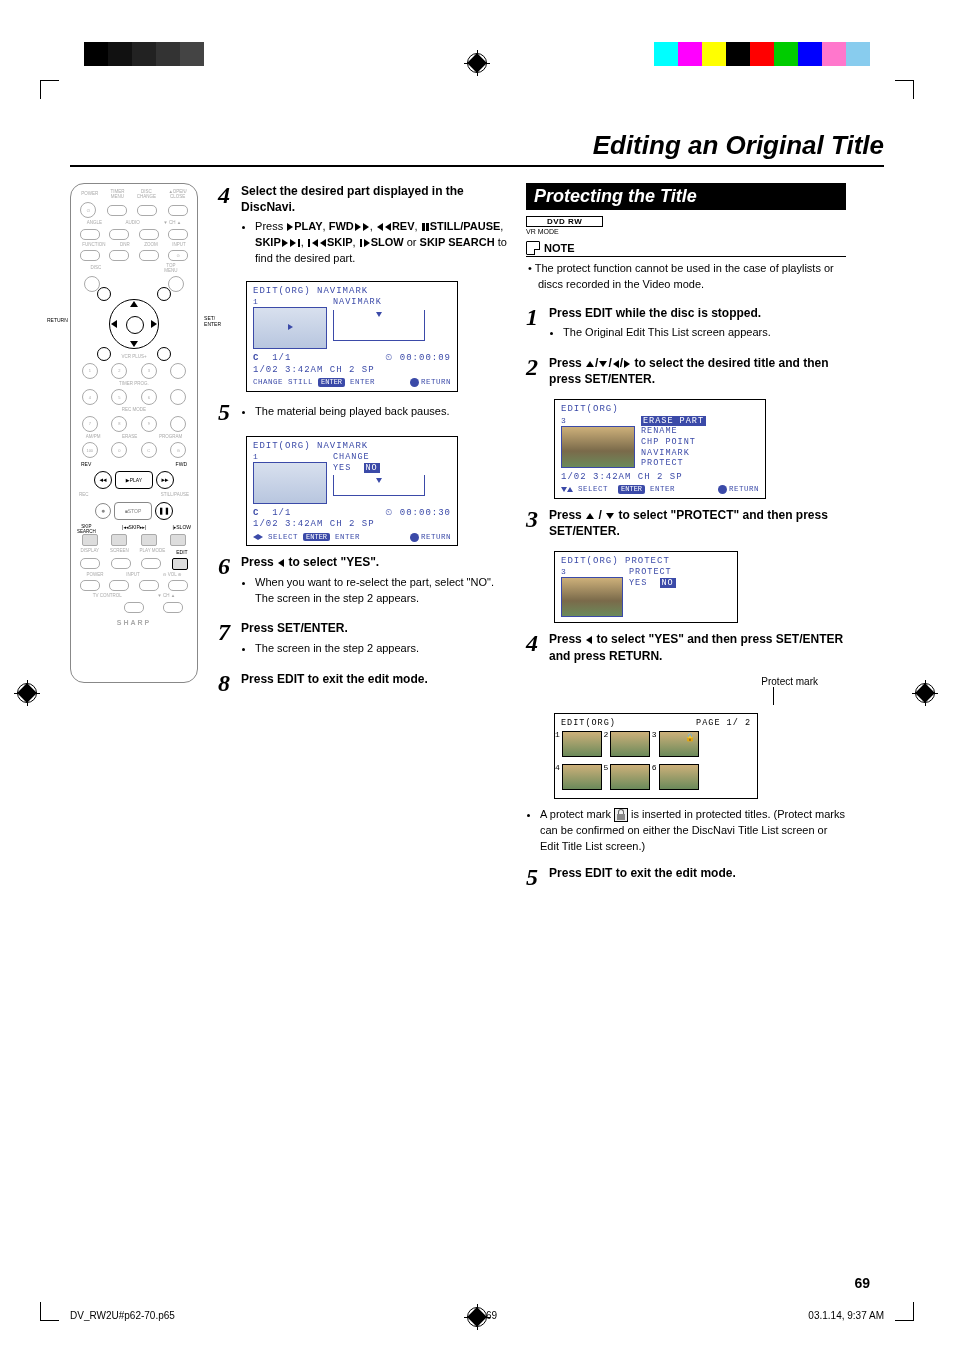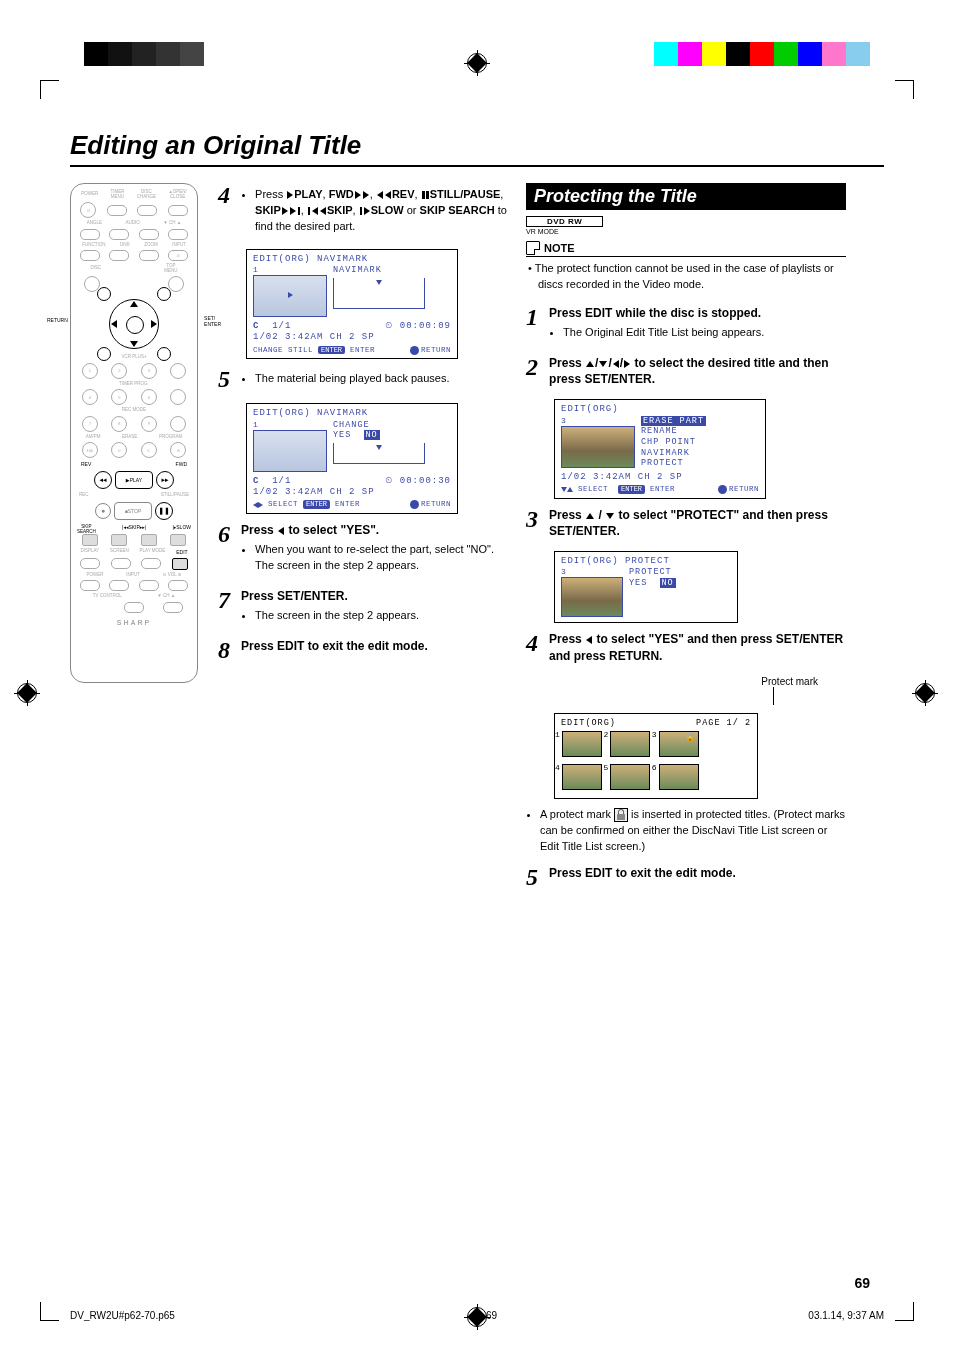--- a/index.html
+++ b/index.html
@@ -82,20 +82,21 @@
   
   .content {
     position: absolute;
     left: 70px;
     right: 70px;
     top: 130px;
     bottom: 60px;
   }
 
   h1.page-title {
+    text-align: right;
     font-family: Arial, Helvetica, sans-serif;
     font-weight: bold;
     font-style: italic;
     font-size: 26px;
     margin: 0 0 4px 0;
   }
   .title-rule {
     border-top: 2px solid #000;
     margin-bottom: 16px;
   }
@@ -489,20 +490,21 @@
               <div class="rbtn ov"></div>
             </div>
           <div class="brand">SHARP</div>
         </div>
       </div>
 
       <div class="col-mid">
         <div class="step">
           <span class="step-num">4</span>
           <div class="step-body">
+            <div class="step-head">Select the desired part displayed in the DiscNavi.</div>
             <div class="step-sub">
               <ul>
                   <li>
                 <span>Press </span><span class="tri-r"></span><span class="b">PLAY</span>,
                 <span class="b">FWD</span><span class="tri-r"></span><span class="tri-r"></span>,
                 <span class="tri-l"></span><span class="tri-l"></span><span class="b">REV</span>,
                 <span class="pause"></span><span class="b">STILL/PAUSE</span>,
                 <span class="b">SKIP</span><span class="tri-r"></span><span class="tri-r"></span><span class="barv"></span>,
                 <span class="barv"></span><span class="tri-l"></span><span class="tri-l"></span><span class="b">SKIP</span>,
                 <span class="barv"></span><span class="tri-r"></span><span class="b">SLOW</span><span> or </span><span class="b">SKIP SEARCH</span>
@@ -616,21 +618,21 @@
         <div class="note-body">•  The protect function cannot be used in the case of playlists or discs recorded in the Video mode.</div>
 
         <div style="height:12px"></div>
 
         <div class="step">
           <span class="step-num">1</span>
           <div class="step-body">
             <div class="step-head"><span>Press </span><span class="heavy">EDIT</span><span> while the disc is stopped.</span></div>
             <div class="step-sub">
                 <ul>
-                  <li>The Original Edit Title List being appears.</li>
+                  <li>The Original Edit This List screen appears.</li>
                 </ul>
               </div>
           </div>
         </div>
 
         <div class="step">
           <span class="step-num">2</span>
           <div class="step-body">
             <div class="step-head">
               <span>Press </span><span class="tri-u"></span>/<span class="tri-d"></span>/<span class="tri-l"></span>/<span class="tri-r"></span><span> to select the desired title and then press </span><span class="heavy">SET/ENTER</span><span>.</span>

